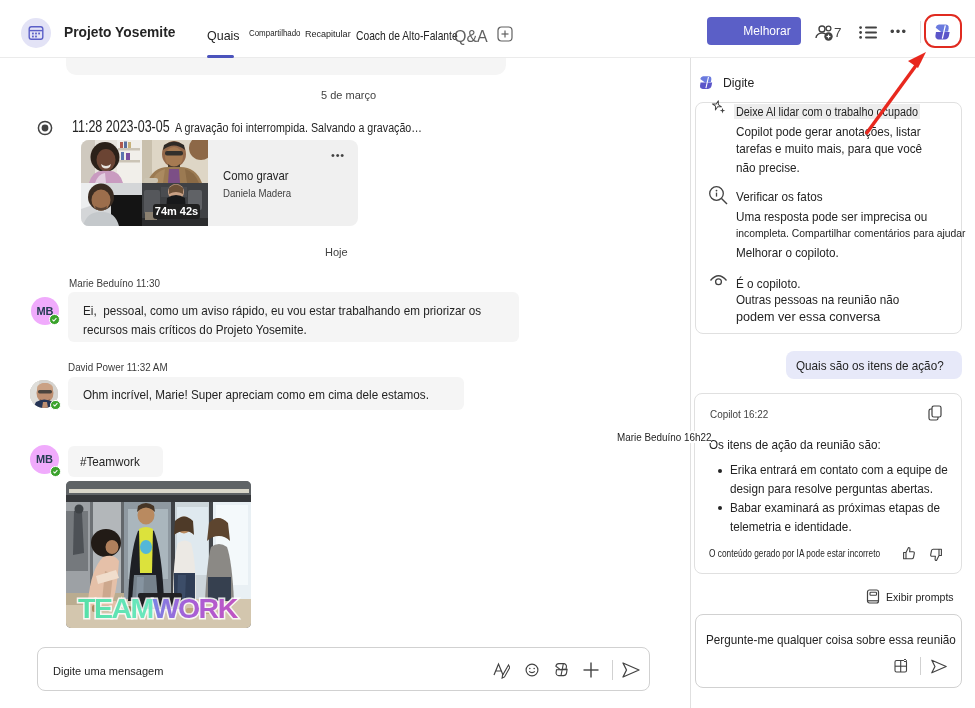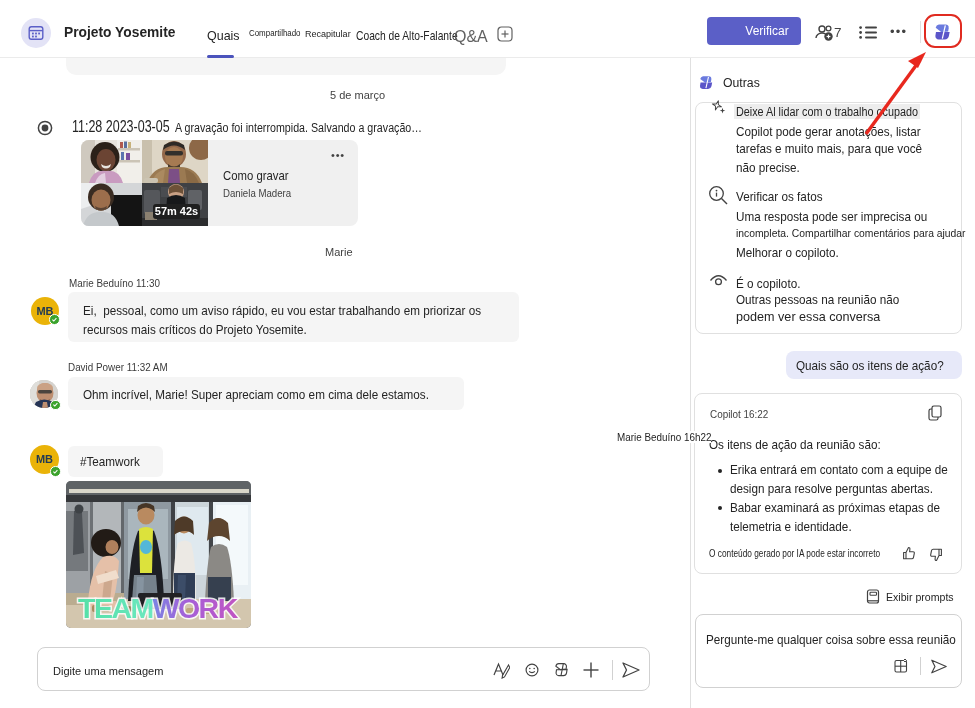--- a/index.html
+++ b/index.html
@@ -14,21 +14,21 @@
   .tab { position:absolute; color:#242424; white-space:nowrap; }
   .chat-underline { position:absolute; left:207px; top:55px; width:27px; height:3px; background:#4b53bc; border-radius:2px; }
   .btn-join { position:absolute; left:707px; top:17px; width:94px; height:28px; background:#5b5fc7; border-radius:4px; color:#fff; font-size:12px; text-align:center; line-height:28px; padding-left:26px; }
   .sep-v { position:absolute; left:920px; top:21px; width:1px; height:22px; background:#e0e0e0; }
   .redbox { position:absolute; left:924px; top:14px; width:38px; height:34px; border:2.6px solid #e02b20; border-radius:11px; }
   
   .bubble { position:absolute; background:#f5f5f5; border-radius:6px; }
   .divider { position:absolute; font-size:11px; color:#424242; }
   .msglabel { position:absolute; font-size:10.5px; color:#3b3b3b; white-space:nowrap; transform-origin:0 0; transform:scaleX(0.94); }
   .msgtext { position:absolute; font-size:13px; color:#242424; white-space:nowrap; transform-origin:0 0; transform:scaleX(0.90); }
-  .avatar { position:absolute; width:28px; height:28px; border-radius:50%; background:#eab308; color:#243b53; font-weight:700; font-size:11px; text-align:center; line-height:28px; }
+  .avatar { position:absolute; width:28px; height:28px; border-radius:50%; background:#f0abfc; color:#243b53; font-weight:700; font-size:11px; text-align:center; line-height:28px; }
   .badge { position:absolute; width:10.5px; height:10.5px; border-radius:50%; background:#3ba32c; border:1.2px solid #fff; }
   .badge svg { position:absolute; left:0.5px; top:0.5px; }
   
   .panel { position:absolute; left:690px; top:58px; width:285px; height:650px; background:#fff; border-left:1px solid #e0e0e0; }
   .card { position:absolute; background:#fff; border:1px solid #e0e0e0; border-radius:8px; }
   .ptxt { position:absolute; font-size:13px; color:#242424; white-space:nowrap; transform-origin:0 0; transform:scaleX(0.90); }
   .ptxt-sm { position:absolute; font-size:11px; color:#242424; white-space:nowrap; }
   .icn { position:absolute; }
 </style>
 </head>
@@ -54,21 +54,21 @@
   <div class="chat-underline"></div>
   <div class="tab" style="left:249px; top:28px; font-size:9px; transform-origin:0 0; transform:scaleX(0.88);">Compartilhado</div>
   <div class="tab" style="left:305px; top:27.5px; font-size:9.5px; transform-origin:0 0; transform:scaleX(0.95);">Recapitular</div>
   <div class="tab" style="left:356px; top:28px; font-size:13px; transform-origin:0 0; transform:scaleX(0.79);">Coach de Alto-Falante</div>
   <div class="tab" style="left:454px; top:28px; font-size:16px; color:#616161;">Q&amp;A</div>
   <svg class="icn" style="left:497px; top:26px" width="16" height="16" viewBox="0 0 16 16">
     <rect x="1" y="1" width="14" height="14" rx="3.5" fill="none" stroke="#616161" stroke-width="1.2"></rect>
     <line x1="8" y1="4.5" x2="8" y2="11.5" stroke="#616161" stroke-width="1.2"></line>
     <line x1="4.5" y1="8" x2="11.5" y2="8" stroke="#616161" stroke-width="1.2"></line>
   </svg>
-  <div class="btn-join">Verificar</div>
+  <div class="btn-join">Melhorar</div>
 
   <svg class="icn" style="left:814px; top:24px" width="20" height="18" viewBox="0 0 20 18">
     <circle cx="8" cy="5" r="3" fill="none" stroke="#424242" stroke-width="1.4"></circle>
     <path d="M2 14 a6 5 0 0 1 12 0" fill="none" stroke="#424242" stroke-width="1.4"></path>
     <circle cx="14.5" cy="4.5" r="2.4" fill="none" stroke="#424242" stroke-width="1.3"></circle>
     <circle cx="14.5" cy="12.5" r="4.2" fill="#424242"></circle>
     <line x1="14.5" y1="10.6" x2="14.5" y2="14.4" stroke="#fff" stroke-width="1.2"></line>
     <line x1="12.6" y1="12.5" x2="16.4" y2="12.5" stroke="#fff" stroke-width="1.2"></line>
   </svg>
   <div class="abs" style="left:834px; top:25px; font-size:13.5px; color:#424242;">7</div>
@@ -84,21 +84,21 @@
   <div class="abs" style="left:890px; top:24px; font-size:13px; color:#424242; letter-spacing:1.2px;">•••</div>
   <div class="sep-v"></div>
   <div class="redbox"></div>
   <svg class="icn" style="left:933px; top:22px" width="20" height="20" viewBox="0 0 24 24">
     <path d="M7 3 h8 a4 4 0 0 1 3.8 4.4 l-0.6 4 -8 1 -7 -5.5 A5 5 0 0 1 7 3 z" fill="#6a7ade"></path>
     <path d="M20 12 l-1 5.2 a5 5 0 0 1 -4.8 3.8 h-7.5 a4 4 0 0 1 -3.8 -4.6 l0.7 -4.4 z" fill="#5b55c9"></path>
     <path d="M14.8 4 l-3.6 16" stroke="#fff" stroke-width="1.5" fill="none"></path>
   </svg>
 
   <div class="bubble" style="left:66px; top:58px; width:440px; height:17px; border-radius:0 0 10px 10px;"></div>
-  <div class="divider" style="left:330px; top:89px;">5 de março</div>
+  <div class="divider" style="left:321px; top:89px;">5 de março</div>
 
   <svg class="icn" style="left:37px; top:119.5px" width="16" height="16" viewBox="0 0 16 16">
     <circle cx="8" cy="8" r="6.6" fill="none" stroke="#424242" stroke-width="1.5"></circle>
     <circle cx="8" cy="8" r="3.4" fill="#424242"></circle>
   </svg>
   <div class="abs" style="left:72px; top:118px; font-size:16px; color:#242424; white-space:nowrap; transform-origin:0 0; transform:scaleX(0.78);">11:28 2023-03-05</div>
   <div class="abs" style="left:175px; top:120.5px; font-size:12px; color:#242424; white-space:nowrap; transform-origin:0 0; transform:scaleX(0.89);">A gravação foi interrompida. Salvando a gravação…</div>
 
   <div class="abs" style="left:81px; top:140px; width:277px; height:86px; background:#f0f0f0; border-radius:8px;"></div>
   <div class="abs" style="left:81px; top:140px; width:127px; height:86px; border-radius:8px 0 0 8px; overflow:hidden;">
@@ -146,26 +146,26 @@
       <rect x="63" y="50" width="16" height="24" fill="#55575b" rx="2"></rect>
       <rect x="107" y="50" width="14" height="20" fill="#606266" rx="2"></rect>
       <rect x="80" y="47" width="26" height="10" fill="#4a4c50"></rect>
       <ellipse cx="95" cy="52" rx="8" ry="8" fill="#c8a084"></ellipse>
       <path d="M88 48 q7 -7 14 0 l0 6 q-7 -4 -14 0 z" fill="#6d5138"></path>
       <path d="M84 86 l2 -28 q9 -6 18 0 l2 28 z" fill="#17181a"></path>
       <rect x="61" y="78" width="66" height="8" fill="#2b2c2e"></rect>
       <rect x="64" y="72" width="12" height="8" fill="#8b8070"></rect>
     </svg>
   </div>
-  <div class="abs" style="left:153px; top:204px; width:47px; height:15px; background:#1f1f1f; border-radius:3px; color:#fff; font-size:11px; font-weight:700; text-align:center; line-height:15px;">57m 42s</div>
+  <div class="abs" style="left:153px; top:204px; width:47px; height:15px; background:#1f1f1f; border-radius:3px; color:#fff; font-size:11px; font-weight:700; text-align:center; line-height:15px;">74m 42s</div>
   <div class="abs" style="left:223px; top:168px; font-size:13.5px; color:#242424; white-space:nowrap; transform-origin:0 0; transform:scaleX(0.84);">Como gravar</div>
   <div class="abs" style="left:223px; top:186.5px; font-size:11.5px; color:#424242; white-space:nowrap; transform-origin:0 0; transform:scaleX(0.84);">Daniela Madera</div>
   <div class="abs" style="left:331px; top:149px; font-size:11px; color:#424242; letter-spacing:0.8px;">•••</div>
 
-  <div class="divider" style="left:325px; top:246px;">Marie</div>
+  <div class="divider" style="left:325px; top:246px;">Hoje</div>
 
   <div class="msglabel" style="left:69px; top:276.5px;">Marie Beduíno 11:30</div>
   <div class="avatar" style="left:31px; top:297px;">MB</div>
   <div class="badge" style="left:49px; top:314px;">
       <svg width="7" height="7" viewBox="0 0 7 7">
         <path d="M1.4 3.6 l1.4 1.4 2.6-2.8" stroke="#fff" stroke-width="1.1" fill="none"></path>
       </svg>
     </div>
   <div class="bubble" style="left:67.5px; top:292px; width:451px; height:50px;"></div>
   <div class="msgtext" style="left:83px; top:303px;">Ei,&nbsp; pessoal, como um aviso rápido, eu vou estar trabalhando em priorizar os</div>
@@ -303,21 +303,21 @@
   <svg class="icn" style="left:621px; top:661px" width="20" height="18" viewBox="0 0 20 18">
     <path d="M2 2 L18 9 L2 16 L5.5 9 z" fill="none" stroke="#424242" stroke-width="1.3" stroke-linejoin="round"></path>
   </svg>
 
   <div class="panel"></div>
   <svg class="icn" style="left:698px; top:74px" width="17" height="17" viewBox="0 0 24 24">
     <path d="M7 3 h8 a4 4 0 0 1 3.8 4.4 l-0.6 4 -8 1 -7 -5.5 A5 5 0 0 1 7 3 z" fill="#6a7ade"></path>
     <path d="M20 12 l-1 5.2 a5 5 0 0 1 -4.8 3.8 h-7.5 a4 4 0 0 1 -3.8 -4.6 l0.7 -4.4 z" fill="#5b55c9"></path>
     <path d="M14.8 4 l-3.6 16" stroke="#fff" stroke-width="1.5" fill="none"></path>
   </svg>
-  <div class="abs" style="left:723px; top:76px; font-size:12.5px; color:#242424; transform-origin:0 0; transform:scaleX(0.98); white-space:nowrap;">Outras</div>
+  <div class="abs" style="left:723px; top:76px; font-size:12.5px; color:#242424; transform-origin:0 0; transform:scaleX(0.98); white-space:nowrap;">Digite</div>
 
   <div class="card" style="left:695px; top:102px; width:267px; height:232px;"></div>
 
   <svg class="icn" style="left:710px; top:99px" width="17" height="16" viewBox="0 0 20 20">
     <path d="M8 2 L9.4 6.6 L14 8 L9.4 9.4 L8 14 L6.6 9.4 L2 8 L6.6 6.6 Z" fill="none" stroke="#424242" stroke-width="1.2" stroke-linejoin="round" transform="rotate(18 8 8)"></path>
     <path d="M15 11 L15.9 13.6 L18.5 14.5 L15.9 15.4 L15 18 L14.1 15.4 L11.5 14.5 L14.1 13.6 Z" fill="#424242"></path>
   </svg>
   <div class="abs" style="left:734px; top:104px; width:186px; height:15px; background:#ededed;"></div>
   <div class="ptxt" style="left:736px; top:105px; font-size:12px;">Deixe Al lidar com o trabalho ocupado</div>
   <div class="ptxt" style="left:736px; top:123.5px;">Copilot pode gerar anotações, listar</div>

